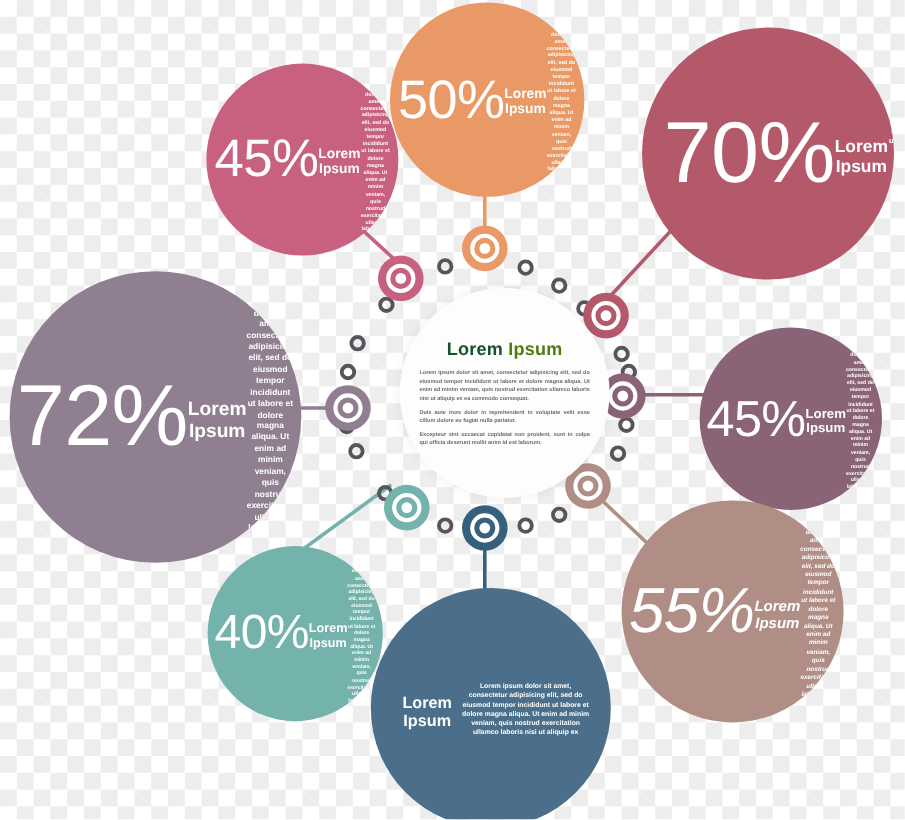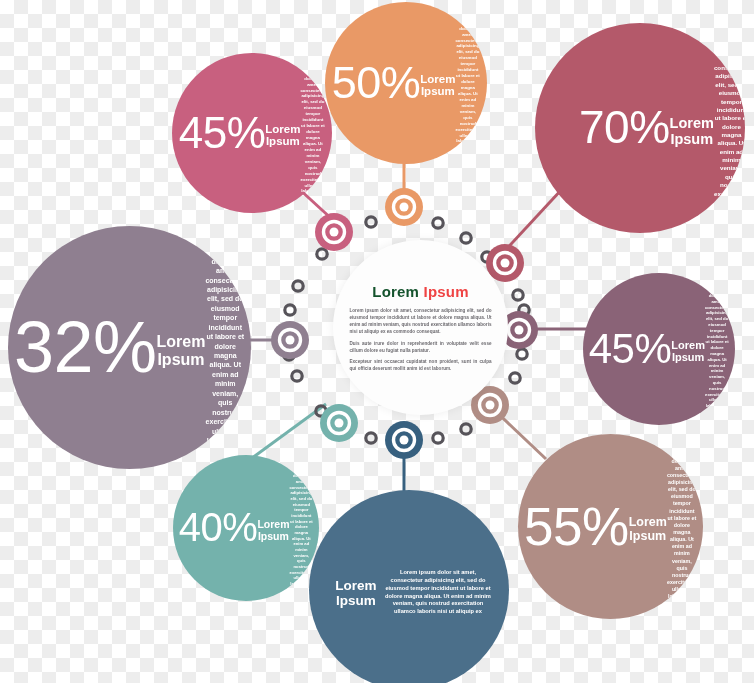--- a/index.html
+++ b/index.html
@@ -76,21 +76,21 @@
     box-sizing: border-box;
     padding: 0 16px;
   }
   #hub .hub-title {
     font-size: 15px;
     font-weight: 700;
     margin-bottom: 7px;
     letter-spacing: 0.2px;
   }
   #hub .hub-title .w1 { color: #14532d; }
-  #hub .hub-title .w2 { color: #ef4444; }
+  #hub .hub-title .w2 { color: #4d7c0f; }
   #hub .hub-p {
     font-size: 4.6px;
     line-height: 1.55;
     color: #6d6b70;
     text-align: justify;
     margin: 0 0 4.5px 0;
     font-weight: 600;
     width: 142px;
   }
   #hub .hub-p:last-child { margin-bottom: 0; }
@@ -182,50 +182,50 @@
     <div class="body" style="font-size:4.4px; width:118px; margin-top:4px;">Lorem ipsum dolor sit amet, consectetur adipisicing elit, sed do eiusmod tempor incididunt ut labore et dolore magna aliqua. Ut enim ad minim veniam, quis nostrud exercitation ullamco laboris nisi ut aliquip ex</div>
   </div>
 
   <div class="bubble" id="b-50-orange" style="left:325px; top:2px; width:162px; height:162px; background:#e99966; padding:0 18px;">
     <div class="pct" style="font-size:45px;">50%</div>
     <div class="sub" style="font-size:11.5px;">Lorem Ipsum</div>
     <div class="body" style="font-size:4.4px; width:120px; margin-top:4px;">Lorem ipsum dolor sit amet, consectetur adipisicing elit, sed do eiusmod tempor incididunt ut labore et dolore magna aliqua. Ut enim ad minim veniam, quis nostrud exercitation ullamco laboris nisi ut aliquip ex</div>
   </div>
 
   <div class="bubble" id="b-70-rose" style="left:535px; top:23px; width:210px; height:210px; background:#b4596a; padding:0 20px;">
-    <div class="pct" style="font-size:46px;margin-left:48px;">70%</div>
+    <div class="pct" style="font-size:72px;margin-left:48px;">70%</div>
     <div class="sub" style="font-size:14.5px; margin-top:6px;">Lorem Ipsum</div>
     <div class="body" style="font-size:6.2px; width:170px; margin-top:6px;">Lorem ipsum dolor sit amet, consectetur adipisicing elit, sed do eiusmod tempor incididunt ut labore et dolore magna aliqua. Ut enim ad minim veniam, quis nostrud exercitation ullamco laboris nisi ut aliquip ex</div>
   </div>
 
   <div class="bubble" id="b-45-purple" style="left:583px; top:273px; width:152px; height:152px; background:#8a6377; padding:0 16px;">
     <div class="pct" style="font-size:42px;">45%</div>
     <div class="sub" style="font-size:11px;">Lorem Ipsum</div>
     <div class="body" style="font-size:4.3px; width:115px; margin-top:4px;">Lorem ipsum dolor sit amet, consectetur adipisicing elit, sed do eiusmod tempor incididunt ut labore et dolore magna aliqua. Ut enim ad minim veniam, quis nostrud exercitation ullamco laboris nisi ut aliquip ex</div>
   </div>
 
-  <div class="bubble" id="b-55-brown" style="left:518px; top:434px; width:185px; height:185px; background:#b08d85; padding:0 18px;">
+  <div class="bubble" id="b-55-brown" style="left:518px; top:417px; width:185px; height:185px; background:#b08d85; padding:0 18px;font-style:italic;">
     <div class="pct" style="font-size:53px;">55%</div>
     <div class="sub" style="font-size:12.5px; margin-top:4px;">Lorem Ipsum</div>
     <div class="body" style="font-size:5.3px; width:145px; margin-top:5px;">Lorem ipsum dolor sit amet, consectetur adipisicing elit, sed do eiusmod tempor incididunt ut labore et dolore magna aliqua. Ut enim ad minim veniam, quis nostrud exercitation ullamco laboris nisi ut aliquip ex</div>
   </div>
 
   <div class="bubble" id="b-60-blue" style="left:309px; top:490px; width:200px; height:200px; background:#4b6f8a; padding:0 18px;">
     <div class="sub" style="font-size:13.5px; margin-top:5px;">Lorem Ipsum</div>
     <div class="body" style="font-size:5.7px; width:155px; margin-top:5px;">Lorem ipsum dolor sit amet, consectetur adipisicing elit, sed do eiusmod tempor incididunt ut labore et dolore magna aliqua. Ut enim ad minim veniam, quis nostrud exercitation ullamco laboris nisi ut aliquip ex</div>
   </div>
 
   <div class="bubble" id="b-40-teal" style="left:173px; top:455px; width:146px; height:146px; background:#74b2ac; padding:0 16px;">
     <div class="pct" style="font-size:40px;">40%</div>
     <div class="sub" style="font-size:10.5px;">Lorem Ipsum</div>
     <div class="body" style="font-size:4.2px; width:110px; margin-top:4px;">Lorem ipsum dolor sit amet, consectetur adipisicing elit, sed do eiusmod tempor incididunt ut labore et dolore magna aliqua. Ut enim ad minim veniam, quis nostrud exercitation ullamco laboris nisi ut aliquip ex</div>
   </div>
 
   <div class="bubble" id="b-75-mauve" style="left:8px; top:226px; width:243px; height:243px; background:#8f7f90; padding:0 22px;">
-    <div class="pct" style="font-size:72px;">32%</div>
+    <div class="pct" style="font-size:72px;">72%</div>
     <div class="sub" style="font-size:16px; margin-top:6px;">Lorem Ipsum</div>
     <div class="body" style="font-size:7px; width:198px; margin-top:7px;">Lorem ipsum dolor sit amet, consectetur adipisicing elit, sed do eiusmod tempor incididunt ut labore et dolore magna aliqua. Ut enim ad minim veniam, quis nostrud exercitation ullamco laboris nisi ut aliquip ex</div>
   </div>
 
   <div id="hub">
     <div class="hub-title">
       <span class="w1">Lorem</span><span>&nbsp;</span><span class="w2">Ipsum</span>
     </div>
     <p class="hub-p">Lorem ipsum dolor sit amet, consectetur adipisicing elit, sed do eiusmod tempor incididunt ut labore et dolore magna aliqua. Ut enim ad minim veniam, quis nostrud exercitation ullamco laboris nisi ut aliquip ex ea commodo consequat.</p>
     <p class="hub-p">Duis aute irure dolor in reprehenderit in voluptate velit esse cillum dolore eu fugiat nulla pariatur.</p>

